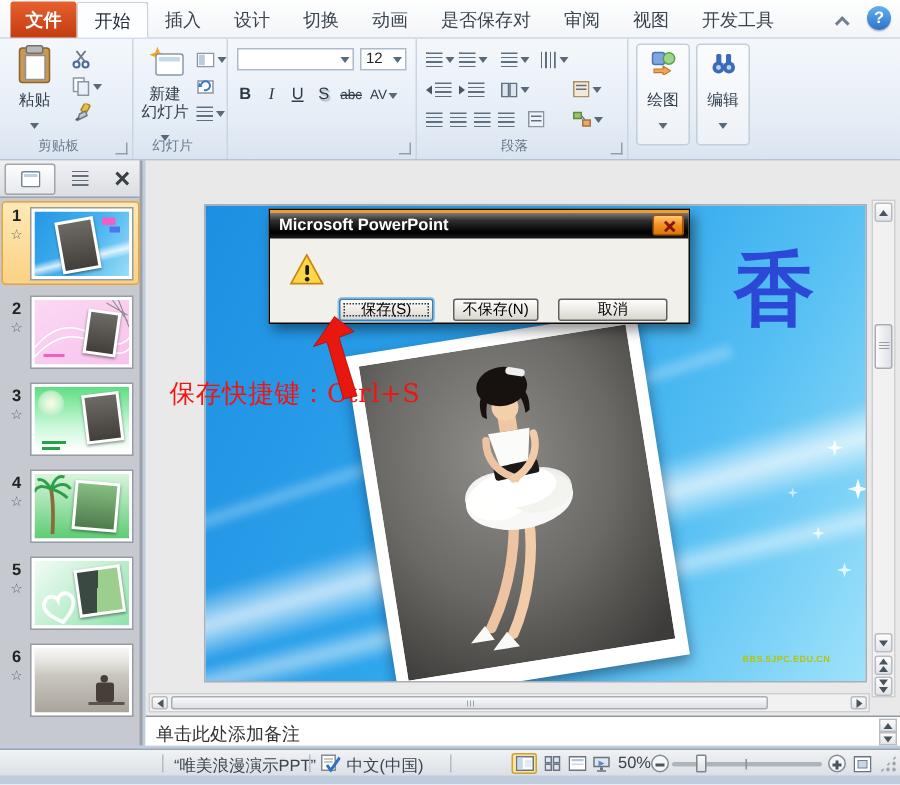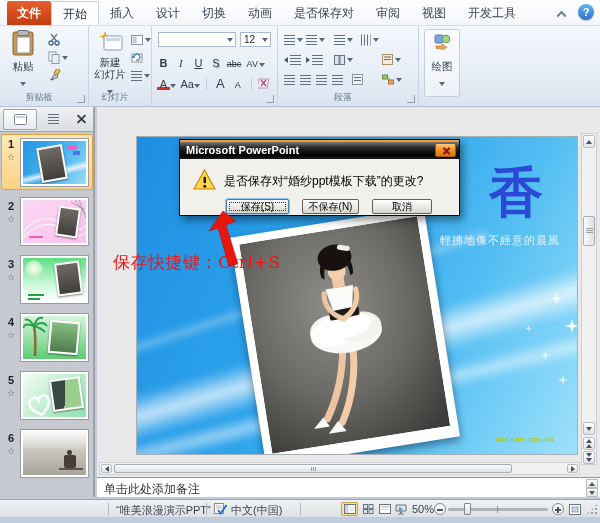--- a/index.html
+++ b/index.html
@@ -208,32 +208,20 @@
         </div>
       <div class="combo" style="left:88px;top:6px;width:31px;"><span>12</span><span class="tri"></span></div>
       <div style="position:absolute;left:5px;top:27px;white-space:nowrap;">
         <span class="fbtn" style="font-weight:bold;">B</span>
         <span class="fbtn" style="font-style:italic;font-family:'Liberation Serif',serif;">I</span>
         <span class="fbtn" style="text-decoration:underline;">U</span>
         <span class="fbtn" style="text-shadow:1px 1px 1px #9AA;">S</span>
         <span class="fbtn" style="text-decoration:line-through;font-size:9px;">abc</span>
         <span class="fbtn" style="font-size:9px;">AV</span><span class="tri"></span>
       </div>
-      <div style="position:absolute;left:5px;top:48px;white-space:nowrap;">
-        <span class="fbtn" style="border-bottom:3px solid #D03020;height:13px;">A</span><span class="tri"></span>
-        <span class="fbtn">Aa</span><span class="tri"></span>
-        <span class="vsep"></span>
-        <span class="fbtn" style="font-size:13px;">A</span>
-        <span class="fbtn" style="font-size:9px;">A</span>
-        <span class="vsep"></span>
-        <svg width="12" height="11" style="vertical-align:middle;">
-            <rect x="1" y="1" width="10" height="9" fill="#FCE8F0" stroke="#C090A8" transform="skewX(-10)"></rect>
-            <path d="M3 8 L8 2 M3 2 L8 8" stroke="#A05070" stroke-width="1.2"></path>
-          </svg>
-      </div>
       <div class="launcher"></div>
     </div>
 
     <div class="grp" style="left:278px;width:141px;">
       <div class="smbtn" style="left:6px;top:6px;">
           <span class="mli dot"></span>
           <span class="tri"></span>
         </div>
       <div class="smbtn" style="left:28px;top:6px;">
           <span class="mli dot"></span>
@@ -306,20 +294,34 @@
         <svg width="17" height="16">
             <rect x="1" y="1" width="8" height="8" rx="1.5" fill="#7EA6E0" stroke="#4A76B8"></rect>
             <circle cx="12" cy="5" r="3.8" fill="#9ED58A" stroke="#5E9E4A"></circle>
             <path d="M2 12 h6 v-2 l5 3.2 -5 3.2 v-2 h-6 Z" fill="#F0A858" stroke="#C07828" stroke-width=".7"></path>
           </svg>
       </span>
       <span class="bl" style="margin-top:6px;">绘图</span>
       <span class="tri" style="margin-top:5px;"></span>
     </div>
 
+    <div class="cgrp" style="left:464px;">
+      <span class="icn" style="display:block;margin-top:5px;">
+        <svg width="17" height="15">
+            <rect x="3.5" y="1" width="3.4" height="6" rx="1" fill="#3A6AB8"></rect>
+            <rect x="10" y="1" width="3.4" height="6" rx="1" fill="#3A6AB8"></rect>
+            <circle cx="5" cy="10" r="4" fill="#3A6AB8"></circle>
+            <circle cx="12" cy="10" r="4" fill="#3A6AB8"></circle>
+            <circle cx="5" cy="10" r="1.6" fill="#BCD4F0"></circle>
+            <circle cx="12" cy="10" r="1.6" fill="#BCD4F0"></circle>
+          </svg>
+      </span>
+      <span class="bl" style="margin-top:6px;">编辑</span>
+      <span class="tri" style="margin-top:5px;"></span>
+    </div>
   </div>
 
   <div class="panel">
     <div class="phead">
       <div class="ptab sel" style="left:3px;width:34px;">
         <svg width="13" height="11" style="margin-top:4px;">
             <rect x="0.5" y="0.5" width="12" height="10" rx="1" fill="#FFF" stroke="#7A8490"></rect>
             <rect x="2" y="2" width="9" height="2" fill="#BCD0E4"></rect>
           </svg>
       </div>
@@ -410,21 +412,20 @@
   </div>
 
   <div class="edit">
 
     <div class="slide">
       <div class="streak" style="left:-80px;top:200px;width:560px;height:46px;opacity:.85;"></div>
       <div class="streak" style="left:-60px;top:252px;width:560px;height:24px;opacity:.6;transform:rotate(-14deg);"></div>
       <div class="streak" style="left:-40px;top:152px;width:400px;height:13px;opacity:.4;transform:rotate(-18deg);"></div>
 
       <div class="slide-title">香</div>
-      <div class="slide-sub">輕拂地像不經意的晨風</div>
 
       <svg class="spark" style="left:414px;top:156px;" width="11" height="11" viewBox="0 0 16 16">
           <path d="M8 0 L9.8 6.2 L16 8 L9.8 9.8 L8 16 L6.2 9.8 L0 8 L6.2 6.2 Z" fill="#fff" opacity=".9"></path>
         </svg>
       <svg class="spark" style="left:428px;top:182px;" width="14" height="14" viewBox="0 0 16 16">
           <path d="M8 0 L9.8 6.2 L16 8 L9.8 9.8 L8 16 L6.2 9.8 L0 8 L6.2 6.2 Z" fill="#fff" opacity=".95"></path>
         </svg>
       <svg class="spark" style="left:404px;top:214px;" width="9" height="9" viewBox="0 0 16 16">
           <path d="M8 0 L9.8 6.2 L16 8 L9.8 9.8 L8 16 L6.2 9.8 L0 8 L6.2 6.2 Z" fill="#fff" opacity=".7"></path>
         </svg>
@@ -520,24 +521,23 @@
           <span class="dx2"></span>
         </div>
     </div>
     <div class="dwarn">
       <svg width="23" height="21" viewBox="0 0 24 22">
           <path d="M12 1 L23 21 L1 21 Z" fill="#FFD54A" stroke="#C8860A" stroke-width="1.2"></path>
           <rect x="11" y="8" width="2.6" height="7" rx="1.2" fill="#1A1A1A"></rect>
           <circle cx="12.3" cy="18" r="1.6" fill="#1A1A1A"></circle>
         </svg>
     </div>
-    <div class="dmsg">是否保存对“婚纱ppt模板下载”的更改?</div>
     <div class="dbtn focus" style="left:46px;width:63px;">保存(S)</div>
     <div class="dbtn" style="left:122px;width:57px;">不保存(N)</div>
-    <div class="dbtn" style="left:192px;width:60px;">取消</div>
+    <div class="dbtn" style="left:192px;width:73px;">取消</div>
   </div>
 
   <div class="anno">保存快捷键：Ctrl+S</div>
   <svg class="arrow" width="40" height="60">
     <polygon points="16,2 2,22 11,19 22,57 31,55 19,16 29,12" fill="#E8170F" stroke="#A80C08" stroke-width=".5"></polygon>
   </svg>
 
   <div class="status">
     <div class="ssep" style="left:108px;"></div>
     <div class="sitem" style="left:116px;">“唯美浪漫演示PPT”</div>

